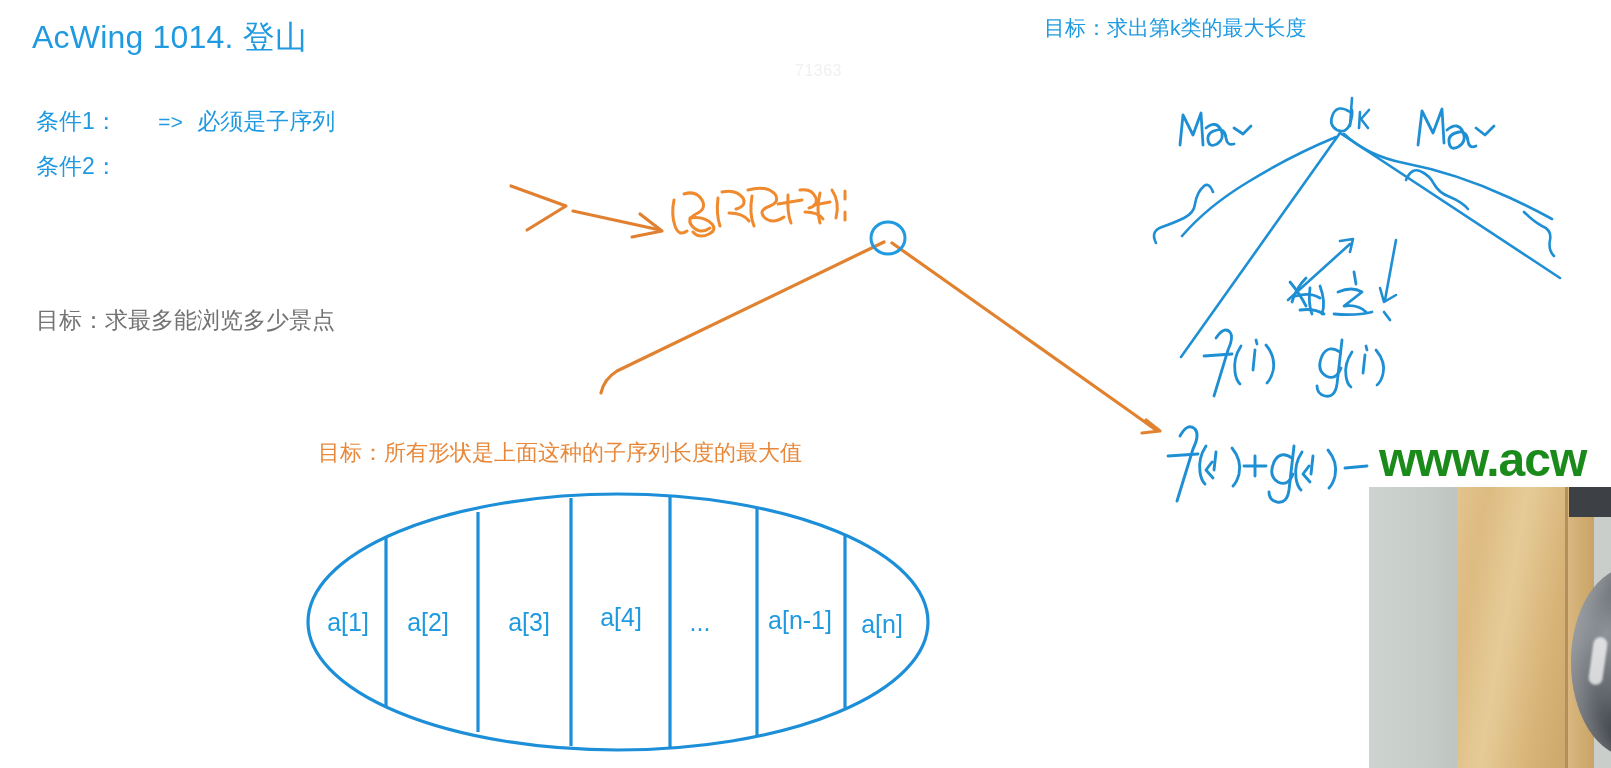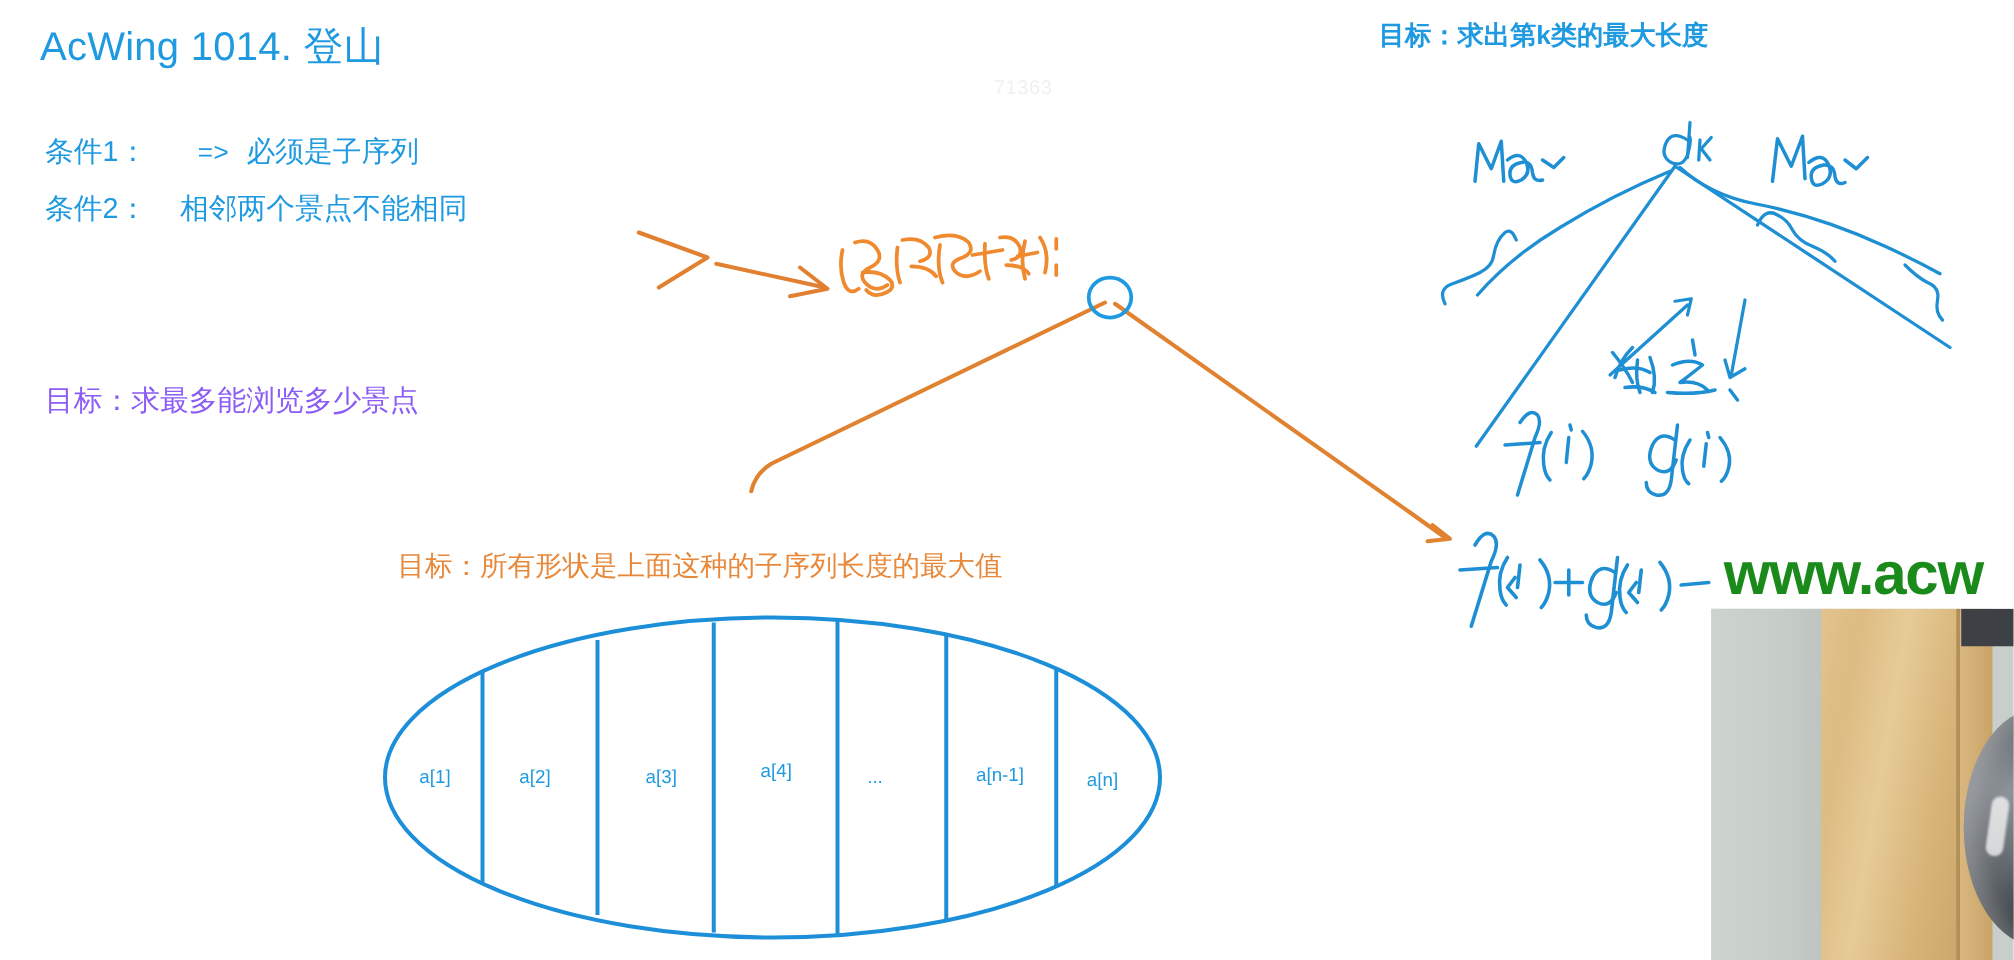--- a/index.html
+++ b/index.html
@@ -16,25 +16,24 @@
 
   
   #slide-title{
     left:32px;top:16px;
     font-size:32px;
     color:#1f9ae0;
     letter-spacing:.2px;
     white-space:nowrap;
   }
   #goal-topright{
-    left:1103px;top:14px;
+    left:1044px;top:14px;
     font-size:21px;
     color:#1f9ae0;
     white-space:nowrap;
-    font-weight:bold;
   }
   #watermark-number{
     left:795px;top:62px;
     font-size:16px;
     color:#f0f0f0;
     letter-spacing:.5px;
     white-space:nowrap;
   }
 
   
@@ -50,42 +49,42 @@
     color:#1f9ae0;
     white-space:nowrap;
   }
   .cond-label{width:108px;flex:0 0 108px;}
   .cond-text{}
   .cond-arrow{margin:0 14px;font-family:"Liberation Mono","DejaVu Sans Mono",monospace;font-size:21px;}
 
   #goal-main{
     left:36px;top:305px;
     font-size:23px;
-    color:#8b5cf6;
+    color:#737373;
     white-space:nowrap;
   }
 
   #goal-orange{
     left:318px;top:438px;
     font-size:22px;
     color:#e8883a;
     white-space:nowrap;
   }
 
   
   #ink-layer{
     position:absolute;left:0;top:0;
     width:1611px;height:768px;
     pointer-events:none;
   }
 
   
   .cell-label{
     position:absolute;
-    font-size:15px;
+    font-size:25px;
     color:#1f9ae0;
     transform:translate(-50%,-50%);
     white-space:nowrap;
   }
 
   
   #webcam-overlay{
     left:1369px;top:487px;
     width:242px;height:281px;
     overflow:hidden;
@@ -152,21 +151,20 @@
 <div class="abs" id="watermark-number">71363</div>
 
 <div class="abs" id="conditions">
   <div class="cond-row">
     <span class="cond-label">条件1：</span>
     <span class="cond-arrow">=&gt;</span>
     <span class="cond-text">必须是子序列</span>
   </div>
   <div class="cond-row">
     <span class="cond-label">条件2：</span>
-    <span class="cond-text">相邻两个景点不能相同</span>
   </div>
 </div>
 
 <div class="abs" id="goal-main">目标：求最多能浏览多少景点</div>
 
 <div class="abs" id="goal-orange">目标：所有形状是上面这种的子序列长度的最大值</div>
 
 <svg id="ink-layer" viewBox="0 0 1611 768">
 
   <g fill="none" stroke="#e08030" stroke-width="3.2" stroke-linecap="round" stroke-linejoin="round">

